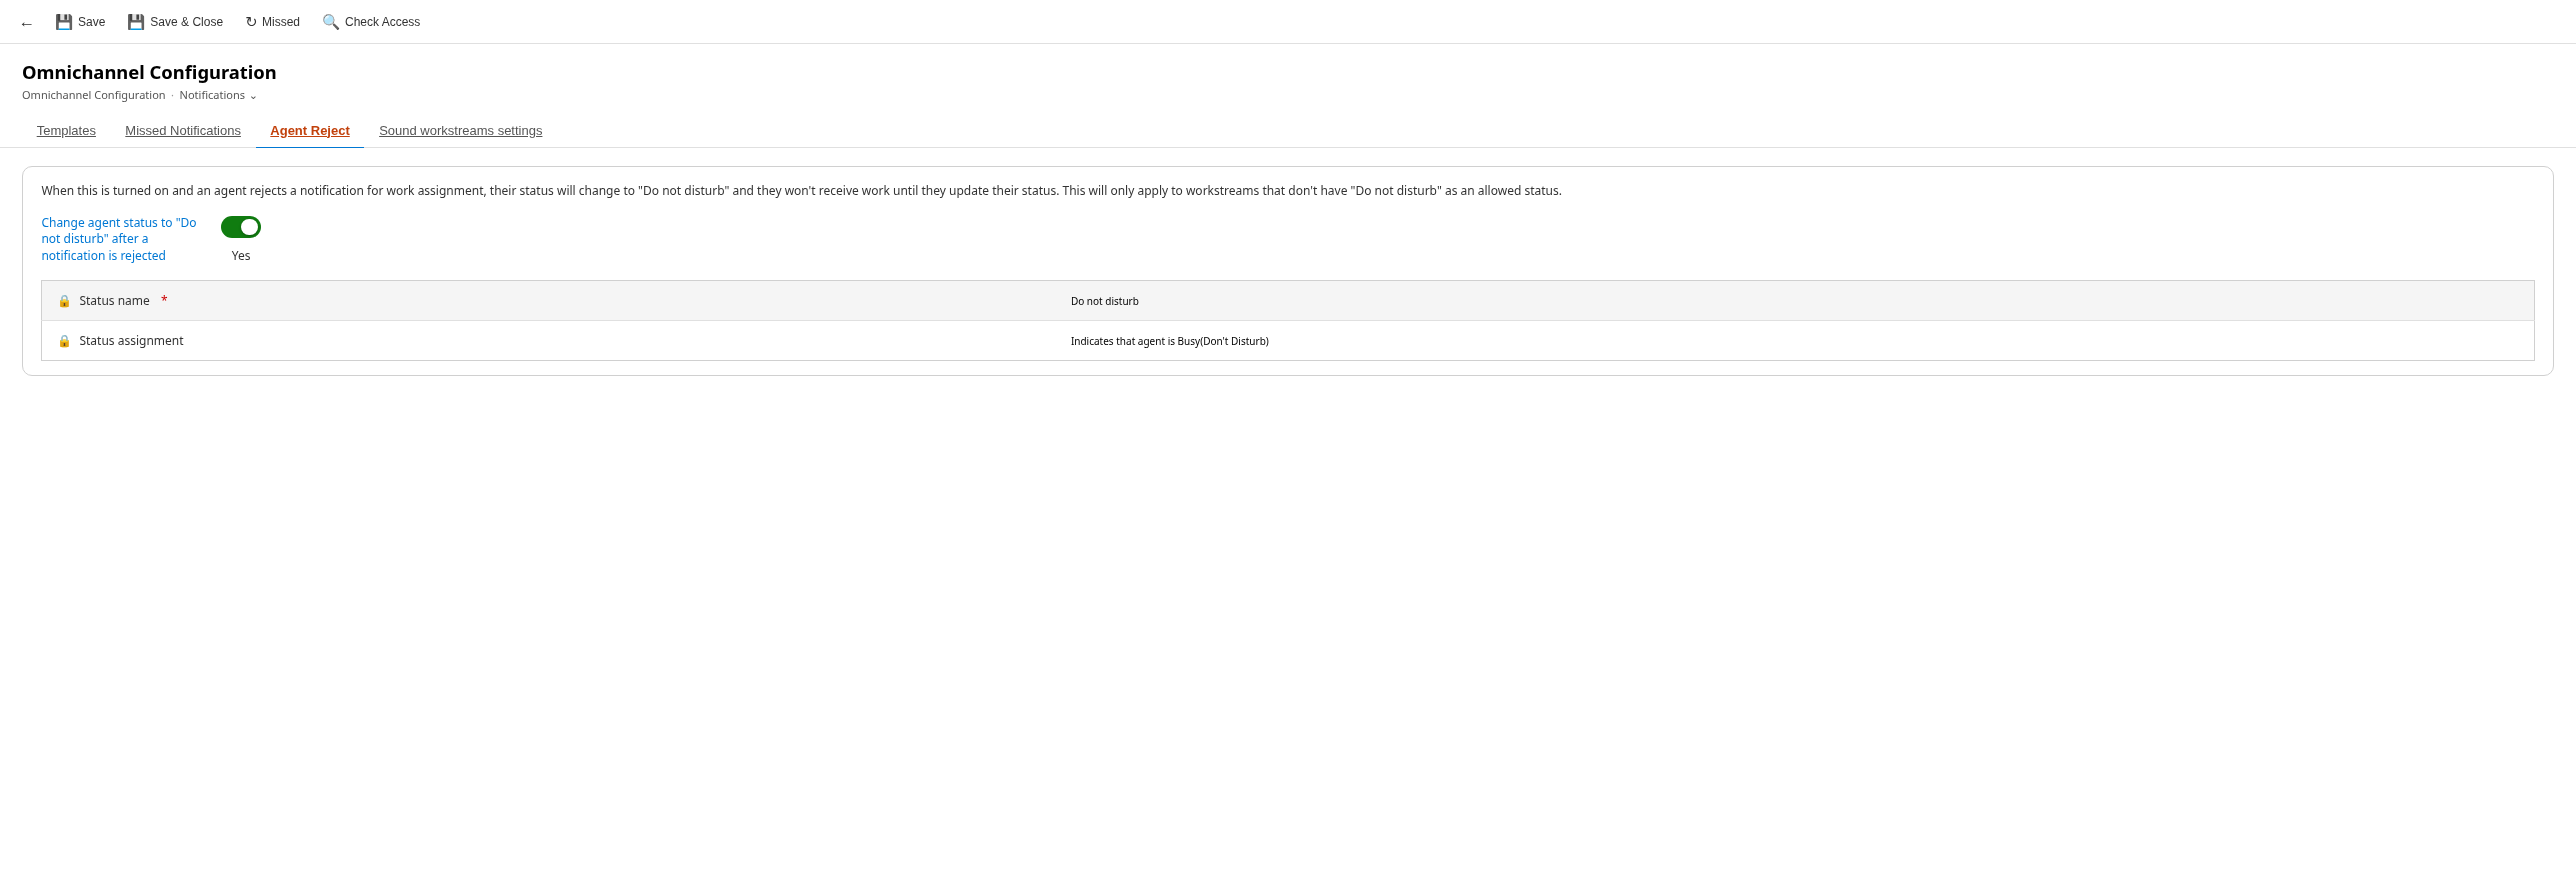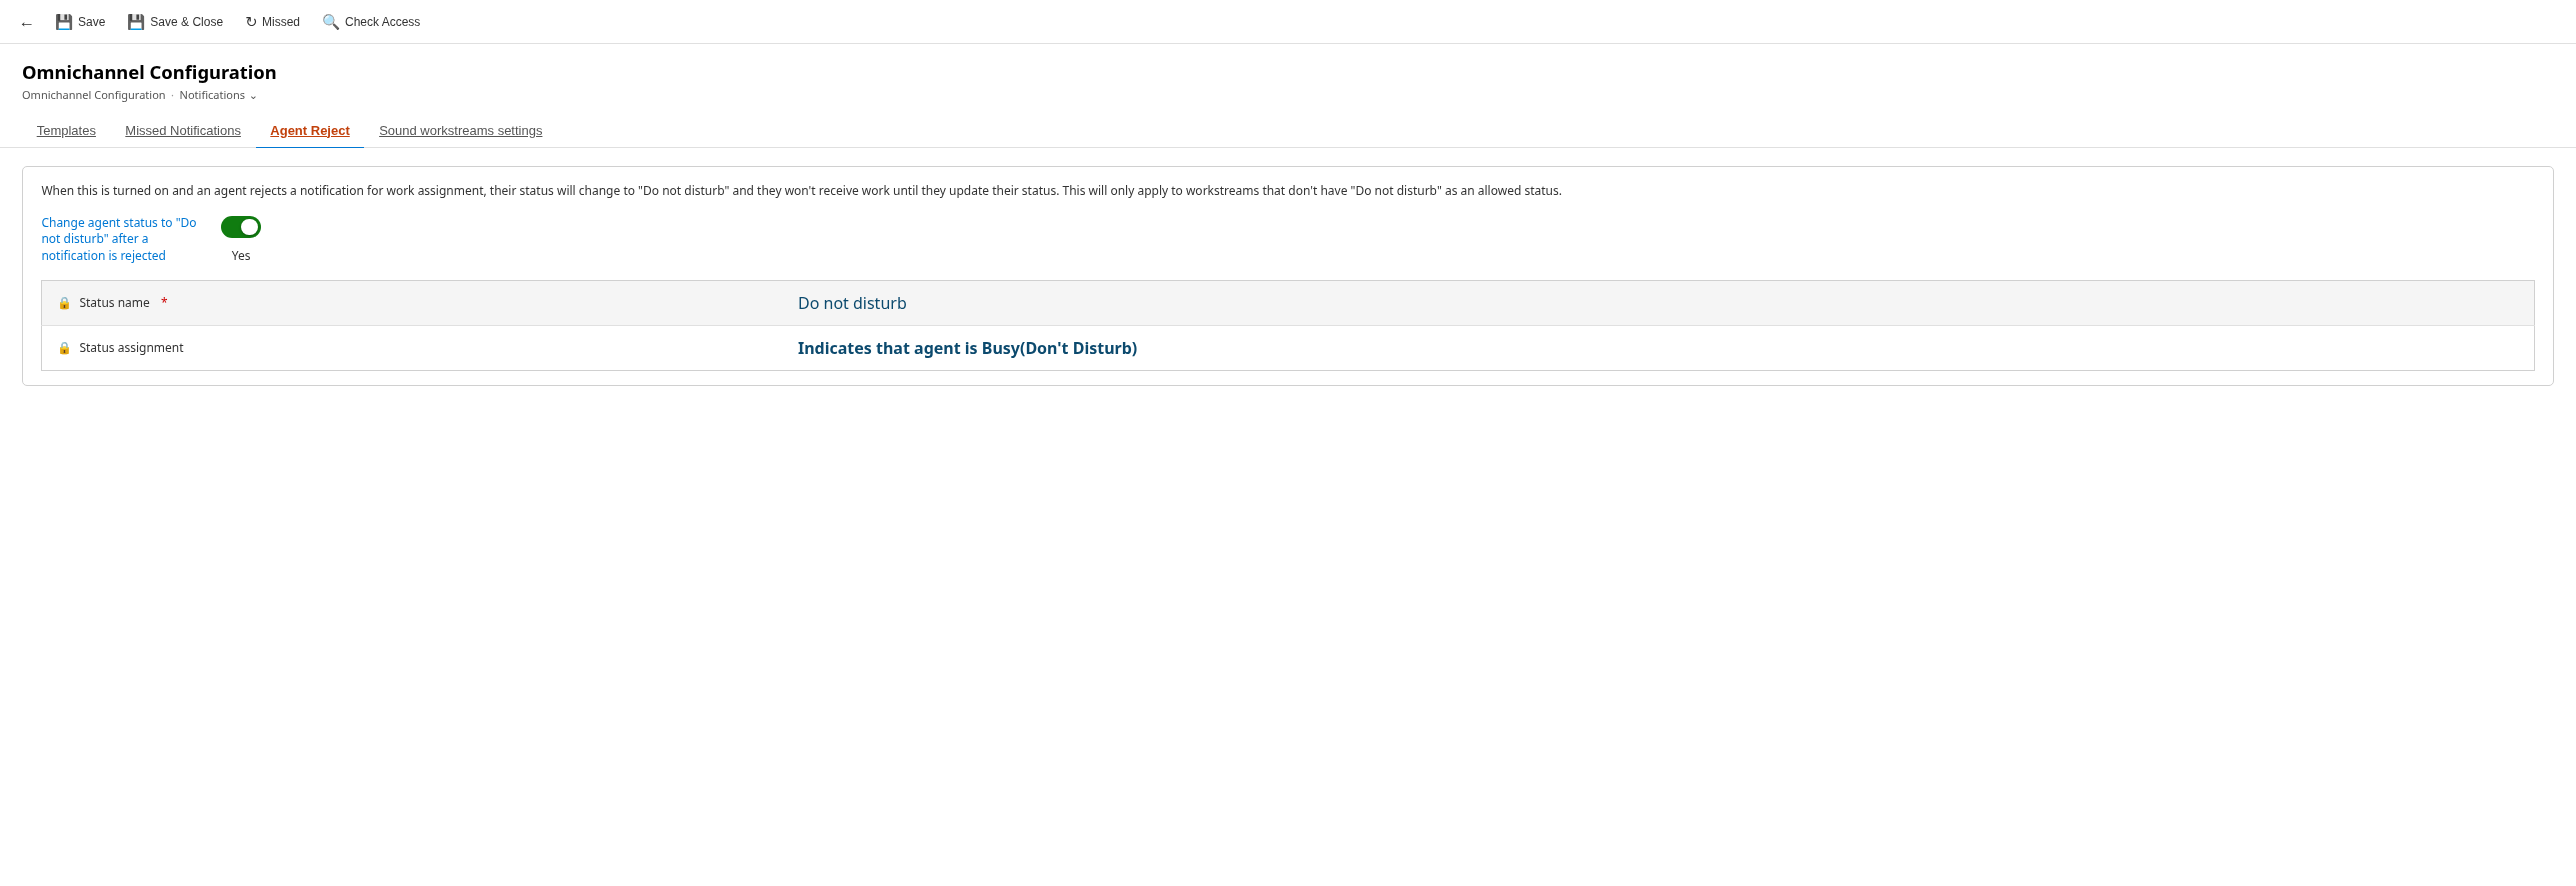--- a/index.html
+++ b/index.html
@@ -82,21 +82,21 @@
     }
 
     
     .main-content {
       padding: 18.4px 22px;
     }
 
     
     .info-box {
       border: 0.9px solid #d0d0d0;
-      border-radius: 5px;
+      border-radius: 10px;
       padding: 14.7px 18.4px;
       margin-bottom: 12px;
     }
     .info-text {
       font-size: 12px;
       color: #333;
       line-height: 1.5;
       margin-bottom: 14.7px;
     }
 
@@ -173,25 +173,25 @@
     }
     .lock-icon {
       color: #666;
       font-size: 12px;
     }
     .required-star {
       color: #c00;
       margin-left: 3.7px;
     }
     .status-value {
-      font-size: 16px;
-      color: #0c4a6e;
+      font-size: 10px;
+      color: #000000;
     }
     .status-value.bold {
-      font-weight: 700;
+      font-weight: 400;
     }
 
     
     .back-btn {
       display: flex;
       align-items: center;
       background: transparent;
       border: none;
       cursor: pointer;
       padding: 5.5px 7.4px;

